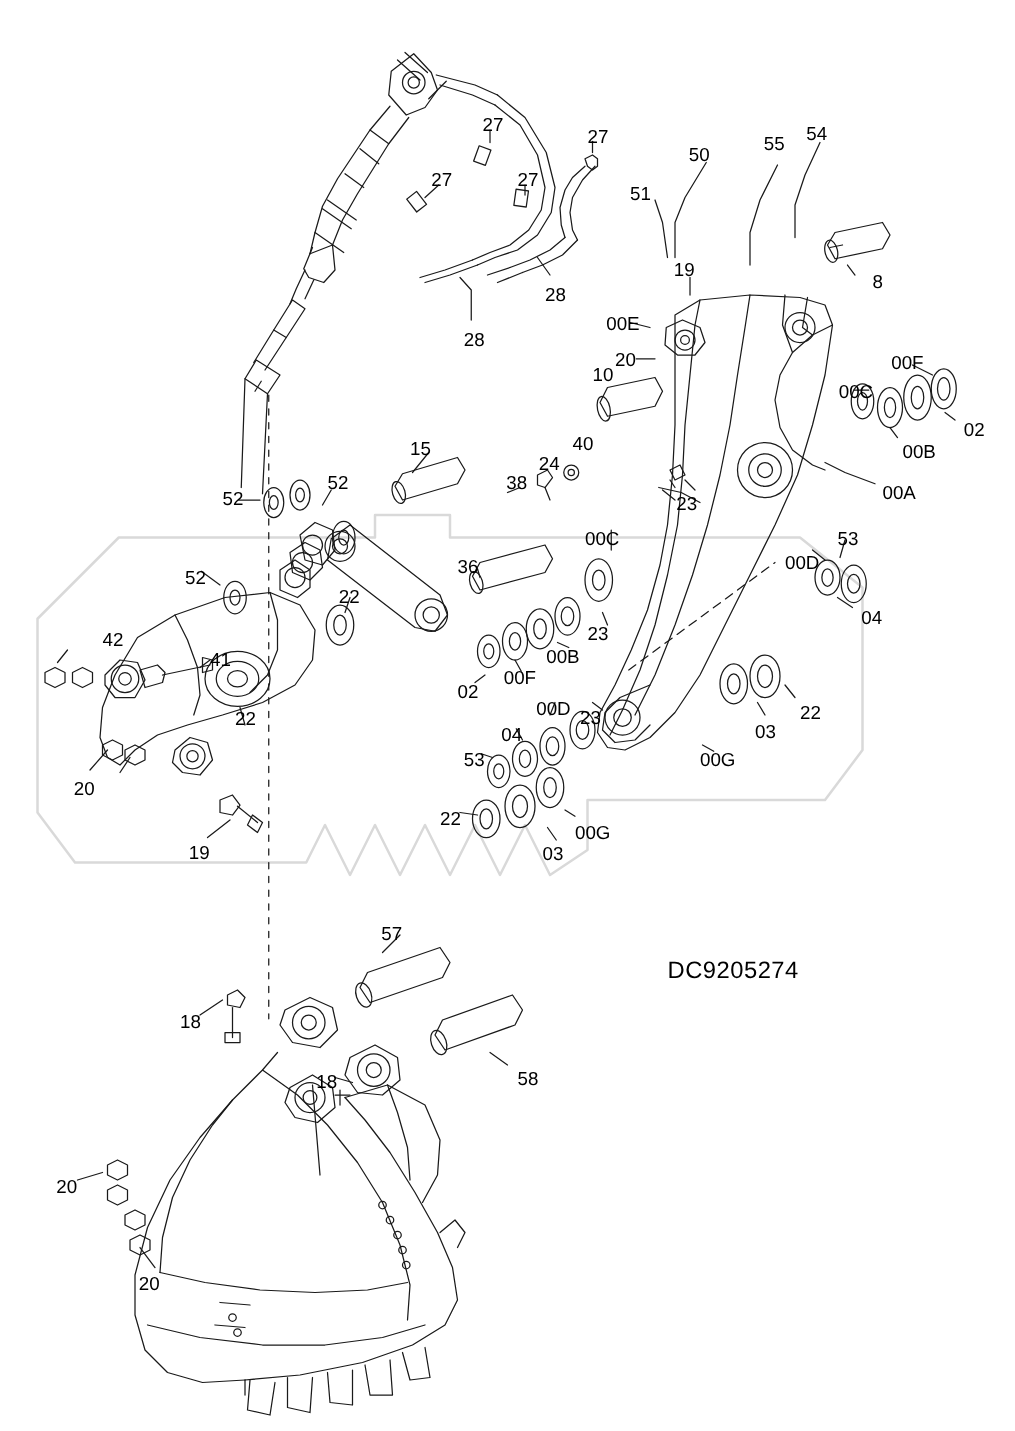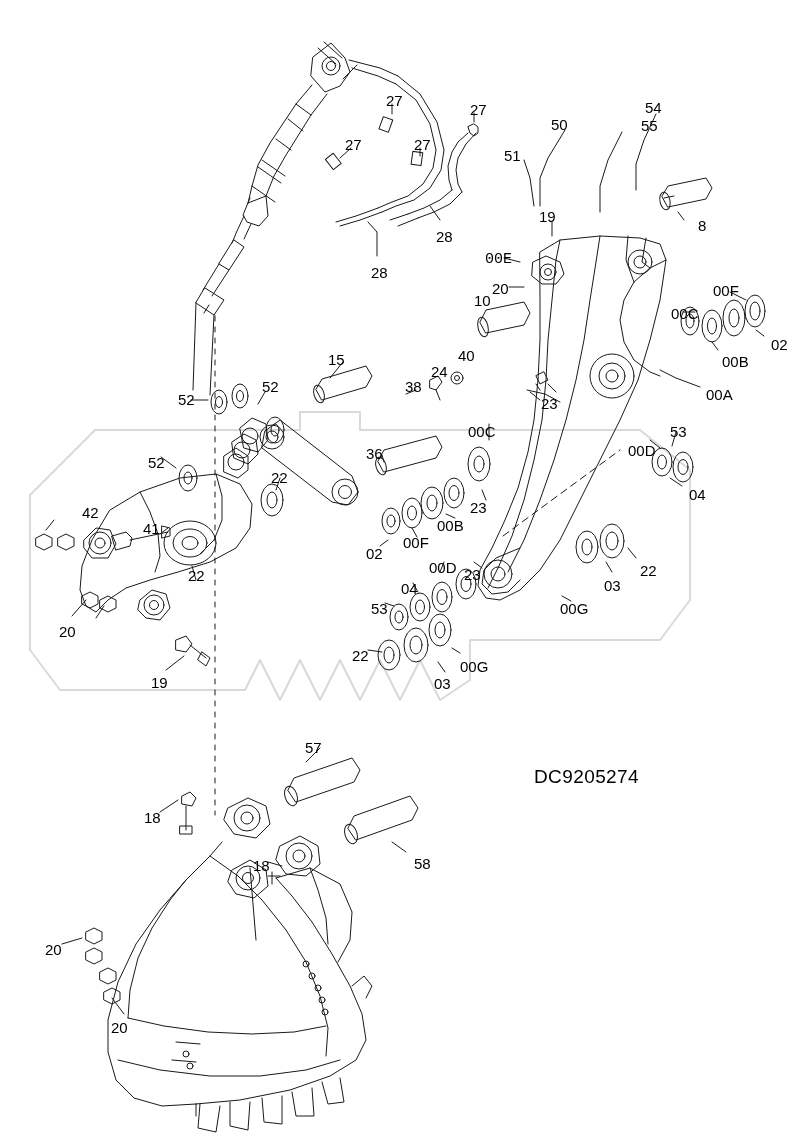--- a/index.html
+++ b/index.html
@@ -404,25 +404,25 @@
   </svg>
 
   <div class="callout" style="left:386px; top:93px;">27</div>
   <div class="callout" style="left:345px; top:137px;">27</div>
   <div class="callout" style="left:414px; top:137px;">27</div>
   <div class="callout" style="left:470px; top:102px;">27</div>
   <div class="callout" style="left:436px; top:229px;">28</div>
   <div class="callout" style="left:371px; top:265px;">28</div>
   <div class="callout" style="left:551px; top:117px;">50</div>
   <div class="callout" style="left:504px; top:148px;">51</div>
-  <div class="callout" style="left:611px; top:118px;margin-left:30px;">55</div>
+  <div class="callout" style="left:611px; top:108px;">55</div>
   <div class="callout" style="left:645px; top:100px;">54</div>
   <div class="callout" style="left:539px; top:209px;">19</div>
   <div class="callout" style="left:698px; top:218px;">8</div>
-  <div class="callout" style="left:485px; top:252px;font-family:Liberation Mono, monospace;">00E</div>
+  <div class="callout" style="left:485px; top:252px;">00E</div>
   <div class="callout" style="left:492px; top:281px;">20</div>
   <div class="callout" style="left:474px; top:293px;">10</div>
   <div class="callout" style="left:713px; top:283px;">00F</div>
   <div class="callout" style="left:671px; top:306px;">00C</div>
   <div class="callout" style="left:771px; top:337px;">02</div>
   <div class="callout" style="left:722px; top:354px;">00B</div>
   <div class="callout" style="left:706px; top:387px;">00A</div>
   <div class="callout" style="left:328px; top:352px;">15</div>
   <div class="callout" style="left:458px; top:348px;">40</div>
   <div class="callout" style="left:431px; top:364px;">24</div>
@@ -433,21 +433,21 @@
   <div class="callout" style="left:148px; top:455px;">52</div>
   <div class="callout" style="left:468px; top:424px;">00C</div>
   <div class="callout" style="left:366px; top:446px;">36</div>
   <div class="callout" style="left:628px; top:443px;">00D</div>
   <div class="callout" style="left:670px; top:424px;">53</div>
   <div class="callout" style="left:689px; top:487px;">04</div>
   <div class="callout" style="left:271px; top:470px;">22</div>
   <div class="callout" style="left:470px; top:500px;">23</div>
   <div class="callout" style="left:437px; top:518px;">00B</div>
   <div class="callout" style="left:49px; top:505px;margin-left:33px;">42</div>
-  <div class="callout" style="left:143px; top:521px;">41</div>
+  <div class="callout" style="left:168px; top:521px;">41</div>
   <div class="callout" style="left:366px; top:546px;">02</div>
   <div class="callout" style="left:403px; top:535px;">00F</div>
   <div class="callout" style="left:464px; top:567px;">23</div>
   <div class="callout" style="left:429px; top:560px;">00D</div>
   <div class="callout" style="left:640px; top:563px;">22</div>
   <div class="callout" style="left:604px; top:578px;">03</div>
   <div class="callout" style="left:188px; top:568px;">22</div>
   <div class="callout" style="left:401px; top:581px;">04</div>
   <div class="callout" style="left:371px; top:601px;">53</div>
   <div class="callout" style="left:560px; top:601px;">00G</div>

